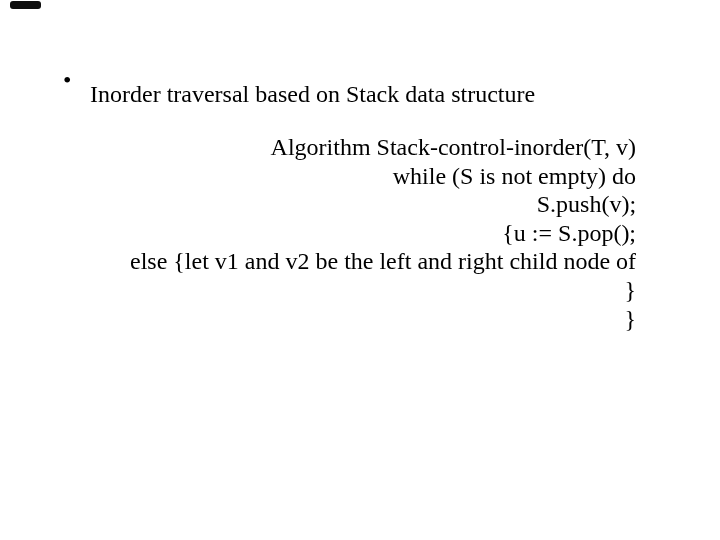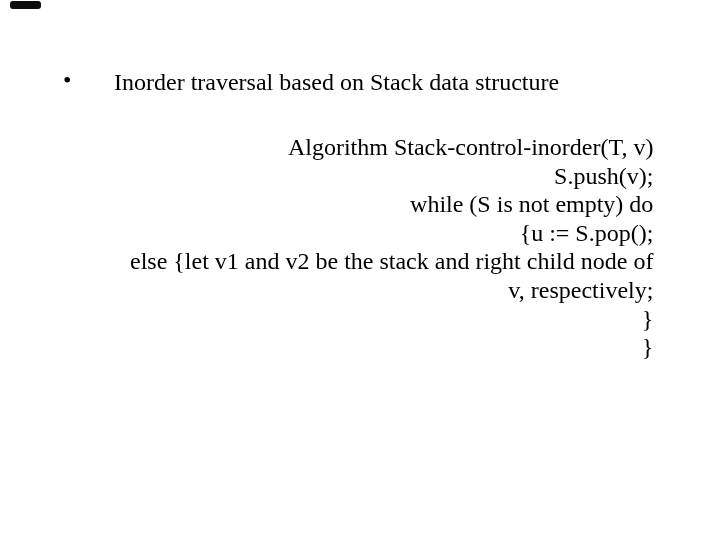--- a/index.html
+++ b/index.html
@@ -36,23 +36,22 @@
   }
   .bullet-marker {
     position: absolute;
     left: 63px;
     top: -2px;
     font-size: 24px;
   }
   .bullet-text {
     position: absolute;
     left: 90px;
-    top: 0;
+    top: 12px;
     white-space: pre;
-    margin-left: 24px;
   }
   .algo-block {
     position: absolute;
     left: 88px;
     top: 133px;
     font-size: 24px;
     line-height: 28.6px;
     text-align: right;
   }
   .algo-line {
@@ -67,22 +66,21 @@
 
   <div class="corner-mark"></div>
 
   <div class="bullet-line">
     <span class="bullet-marker">•</span>
     <span class="bullet-text">Inorder traversal based on Stack data structure</span>
   </div>
 
   <div class="algo-block">
     <div class="algo-line">Algorithm Stack-control-inorder(T, v)</div>
+    <div class="algo-line">      while (S is not empty) do</div>
     <div class="algo-line">      S.push(v);</div>
-    <div class="algo-line">      while (S is not empty) do</div>
     <div class="algo-line">      {u := S.pop();</div>
-    <div class="algo-line">       else {let v1 and v2 be the stack and right child node of</div>
-    <div class="algo-line">           v, respectively;</div>
+    <div class="algo-line">       else {let v1 and v2 be the left and right child node of</div>
     <div class="algo-line">          }</div>
     <div class="algo-line">      }</div>
   </div>
 
 </div>
 
 </body></html>

